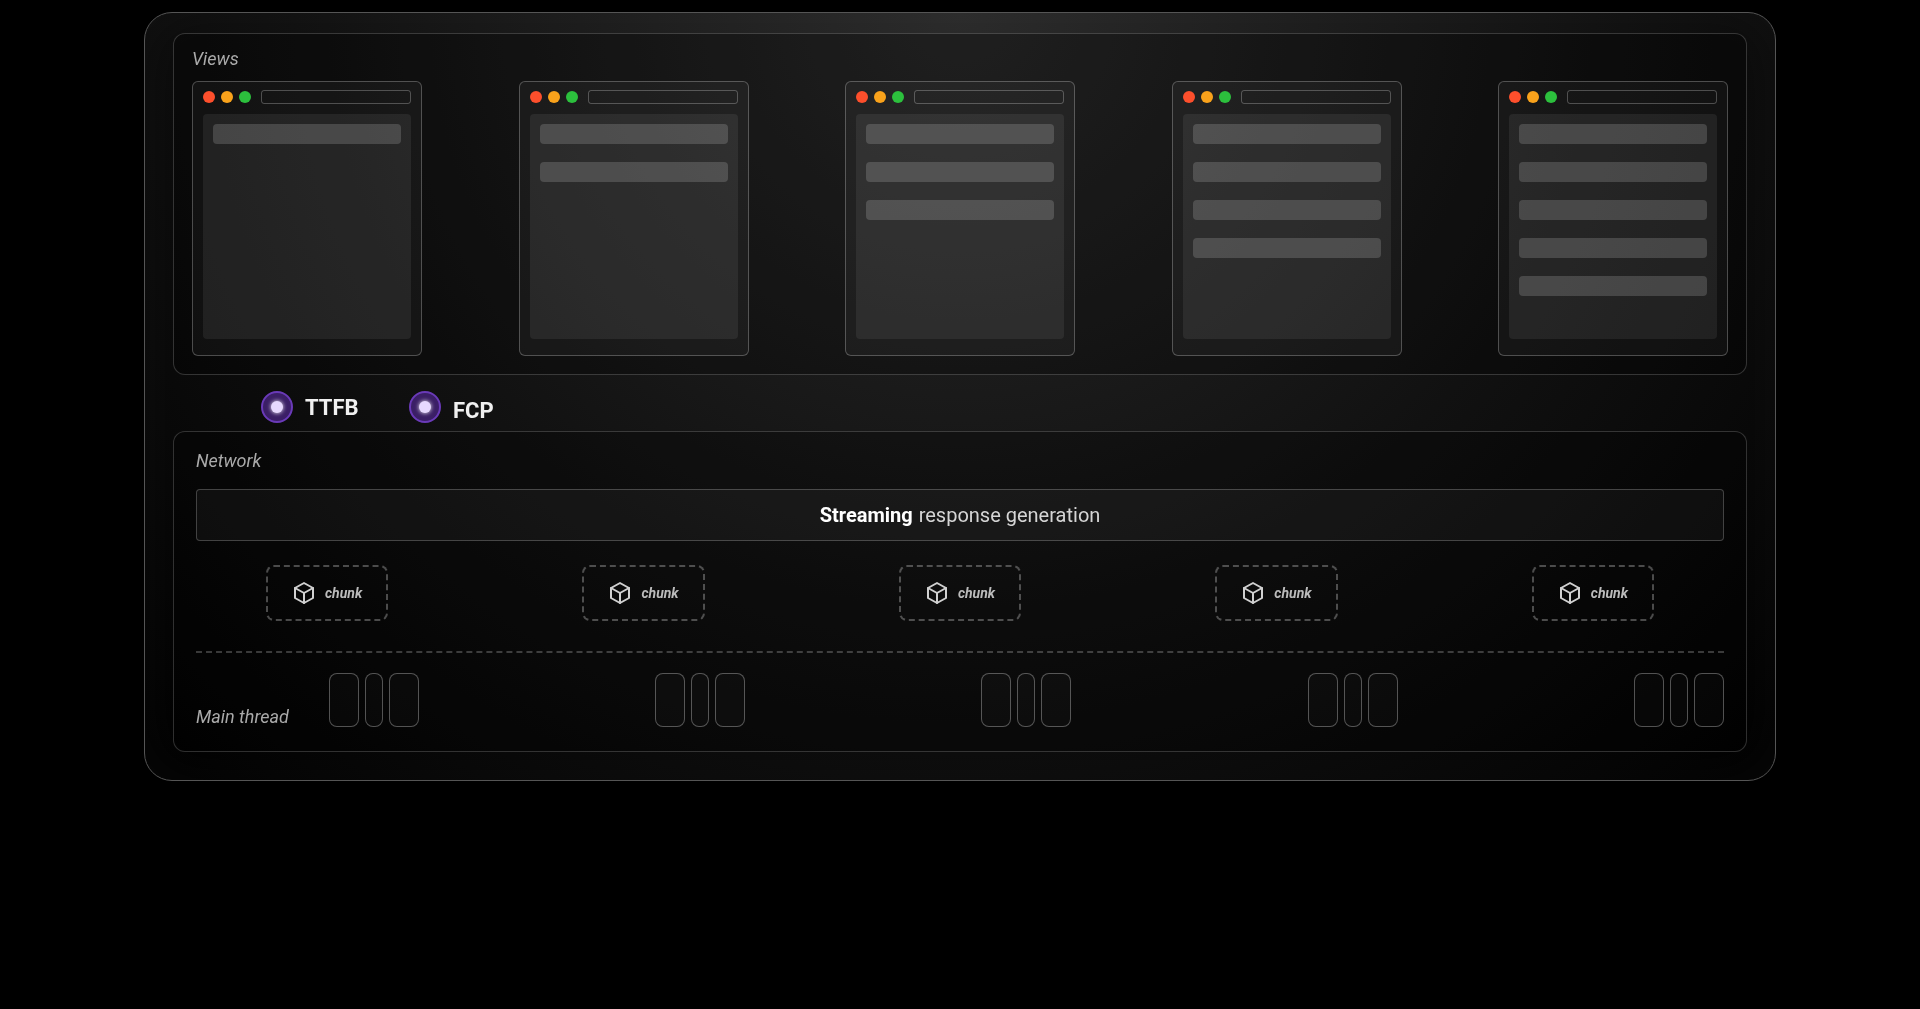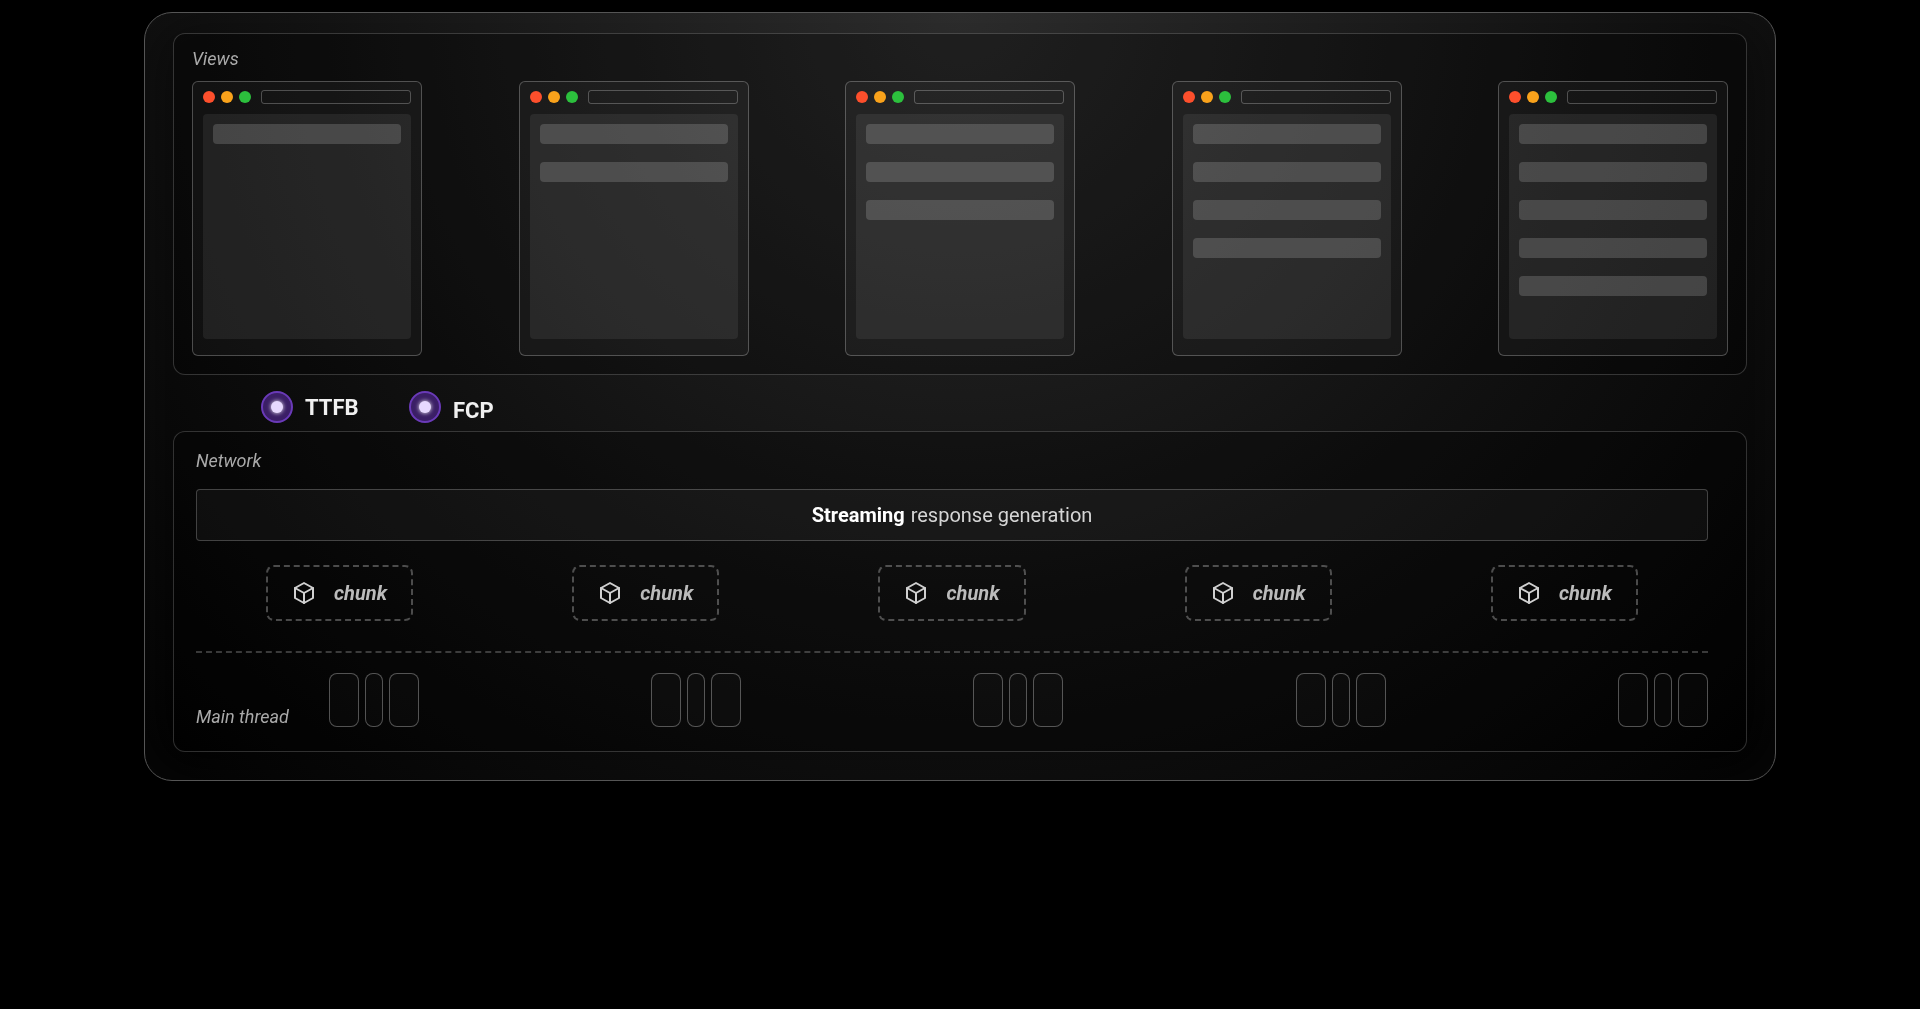--- a/index.html
+++ b/index.html
@@ -118,21 +118,21 @@
     font-size: 22px;
     font-weight: 700;
     color: #f0f0f0;
   }
   .marker.right .mlabel { order: -1; }
 
   
   .network-panel {
     border: 1px solid rgba(255,255,255,0.18);
     border-radius: 12px;
-    padding: 24px 38px 24px 22px;
+    padding: 24px 22px 24px 22px;
     margin-top: 10px;
     background: rgba(0,0,0,0.25);
   }
   .network-panel .section-title { margin-top: -6px; }
 
   .stream-bar {
     height: 52px;
     border: 1px solid rgba(255,255,255,0.22);
     border-radius: 4px;
     background: rgba(255,255,255,0.04);
@@ -147,28 +147,28 @@
 
   .chunks-row {
     display: flex;
     justify-content: space-between;
     padding: 0 70px 0 70px;
     margin-bottom: 30px;
   }
   .chunk {
     display: flex;
     align-items: center;
-    gap: 18px;
+    gap: 9px;
     padding: 14px 24px;
     border: 2px dashed rgba(255,255,255,0.28);
     border-radius: 8px;
     color: #bbb;
     font-style: italic;
     font-weight: 700;
-    font-size: 20px;
+    font-size: 14px;
   }
   .cube-icon { width: 24px; height: 24px; display: block; }
   .cube-icon svg { width: 100%; height: 100%; stroke: #d0d0d0; fill: none; stroke-width: 2; stroke-linejoin: round; stroke-linecap: round; }
 
   .hr-dashed {
     border: none;
     border-top: 2px dashed rgba(255,255,255,0.22);
     margin: 0 0 20px 0;
   }
 

